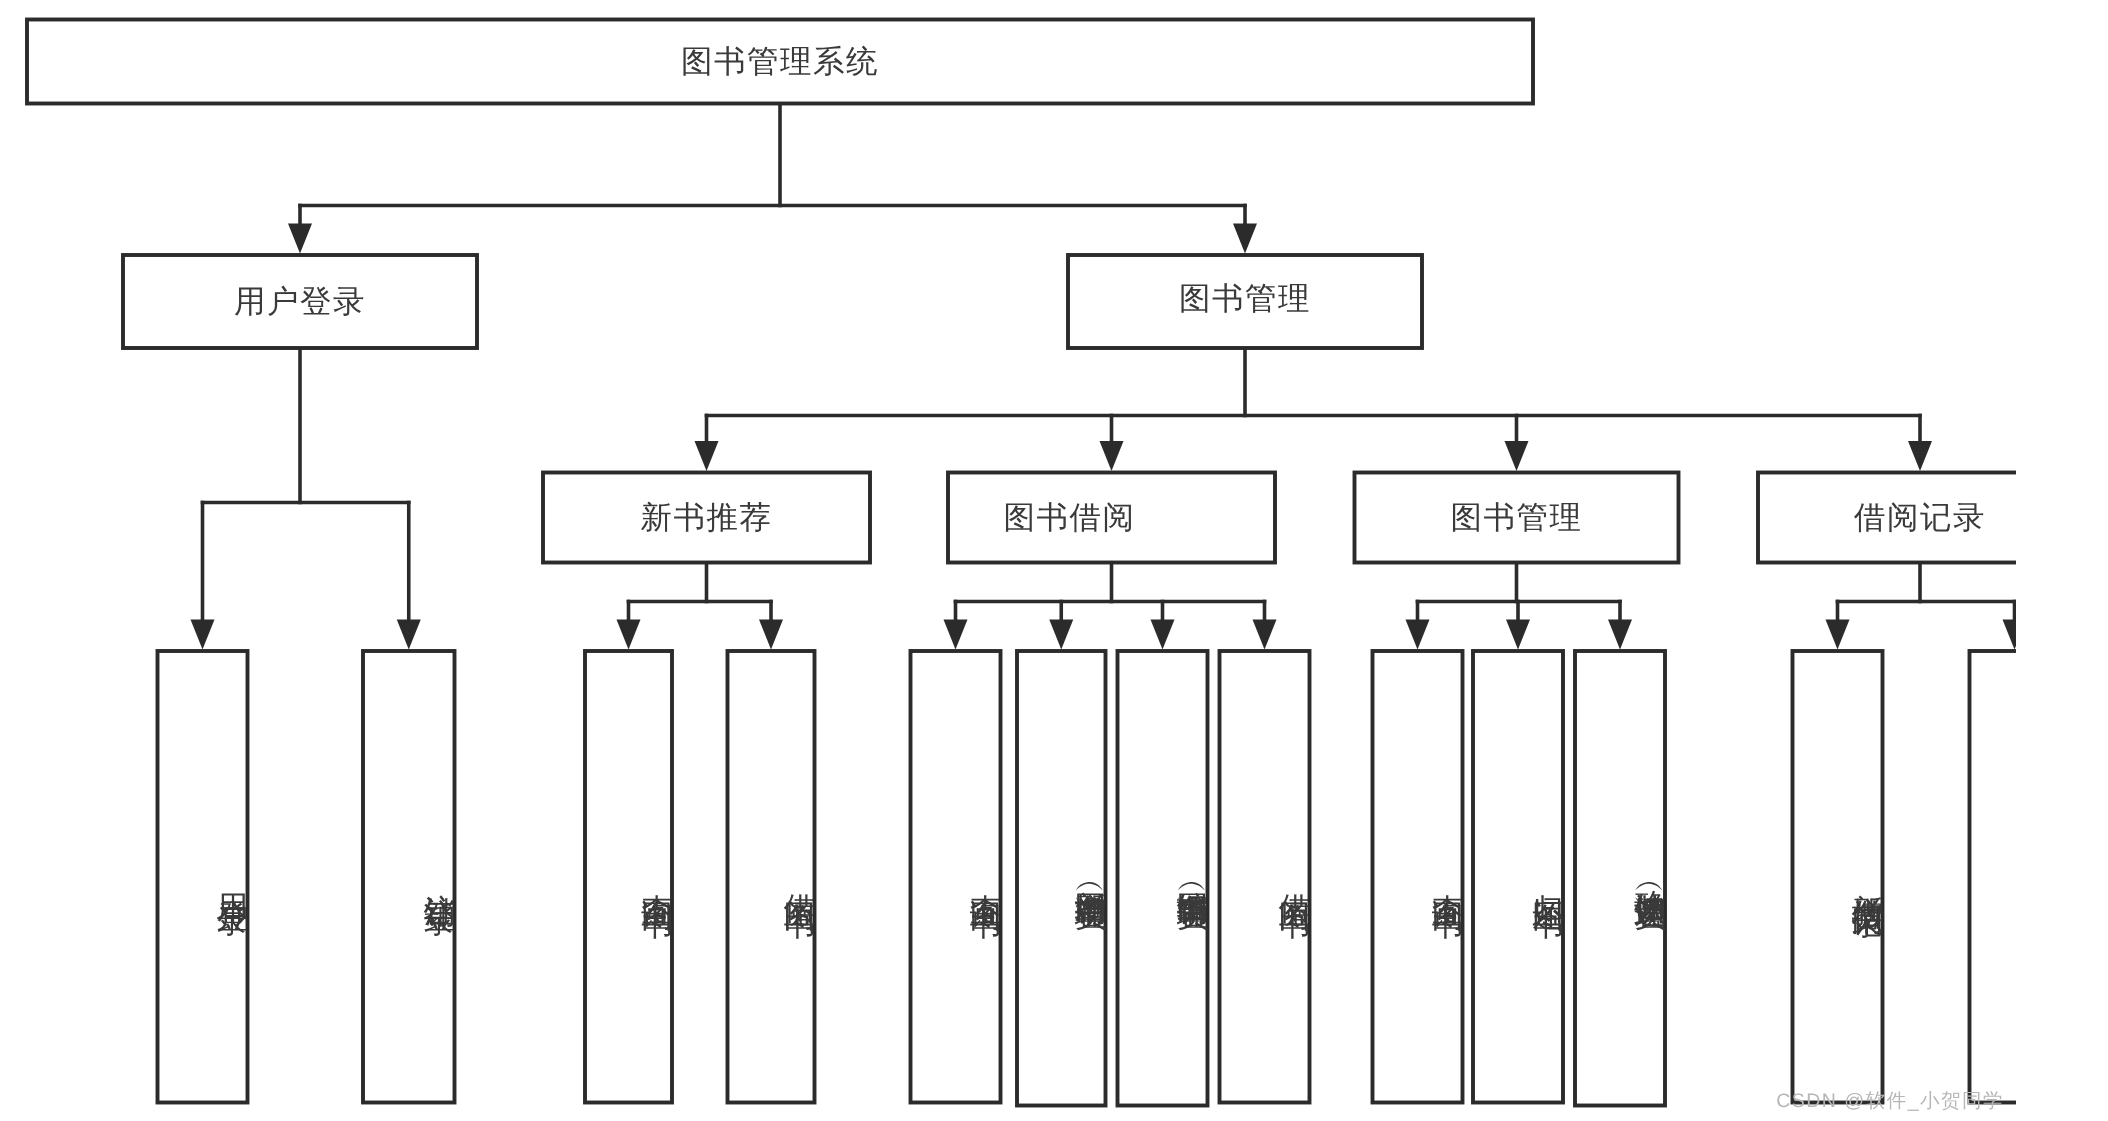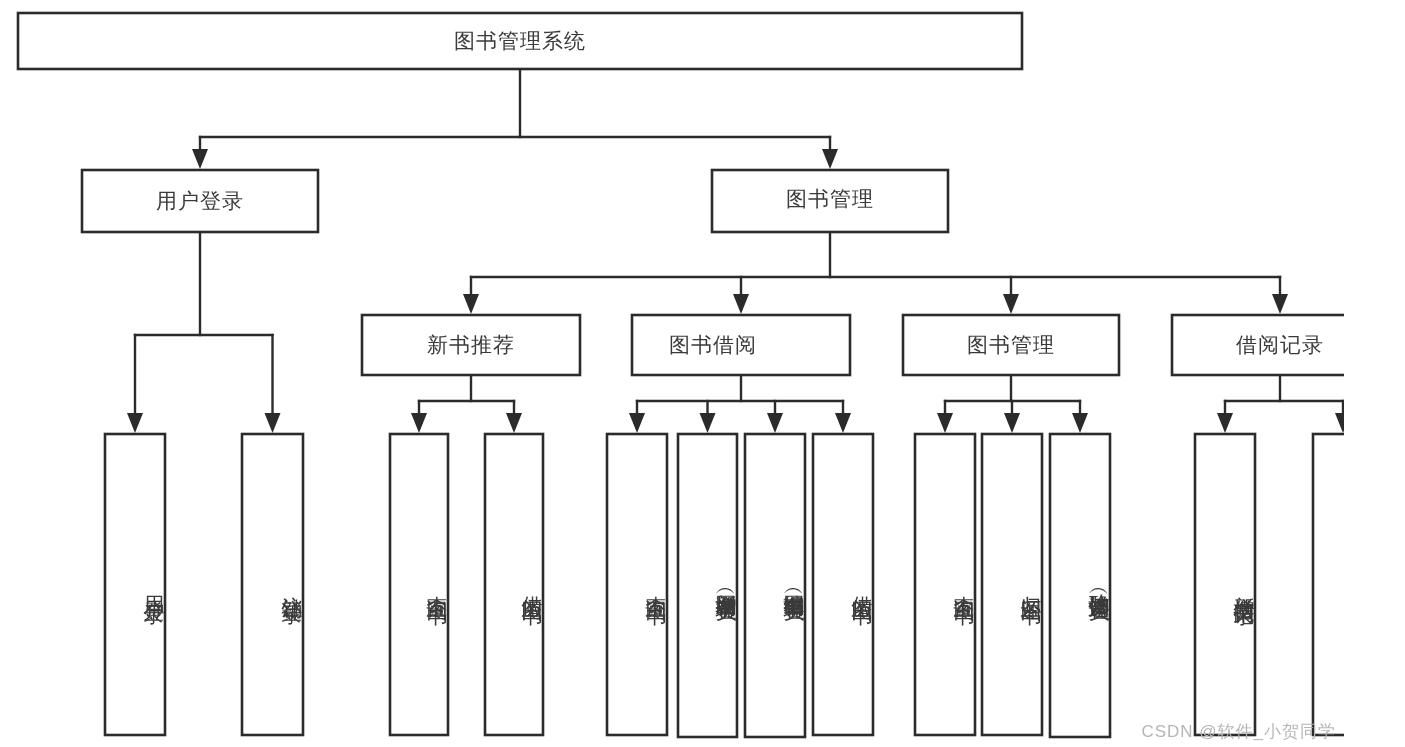--- a/index.html
+++ b/index.html
@@ -9,21 +9,21 @@
   .node-rect{fill:#ffffff;stroke:#2b2b2b;stroke-width:2.6;}
   .conn{stroke:#2b2b2b;stroke-width:2.4;fill:none;stroke-linecap:square;}
   .arrow-head{fill:#2b2b2b;stroke:none;}
   .vlabel{position:absolute;writing-mode:vertical-rl;text-orientation:upright;
           font-size:21px;color:#3a3a3a;letter-spacing:3px;line-height:1;
           display:flex;align-items:flex-start;justify-content:center;
           white-space:nowrap;pointer-events:none;}
   .hlabel{position:absolute;font-size:21px;color:#3a3a3a;letter-spacing:1px;
           display:flex;align-items:center;justify-content:center;white-space:nowrap;
           pointer-events:none;}
-  .watermark{position:absolute;right:8px;bottom:4px;font-size:17px;color:#b6b6b6;
+  .watermark{position:absolute;right:8px;bottom:4px;font-size:13px;color:#b6b6b6;
              letter-spacing:1px;white-space:nowrap;}
 </style>
 </head>
 <body>
 
 <div id="stage">
 
   <svg id="wiring" viewBox="0 0 1405 747" xmlns="http://www.w3.org/2000/svg">
       <g>
         <line x1="520" y1="69" x2="520" y2="137" class="conn"></line>

